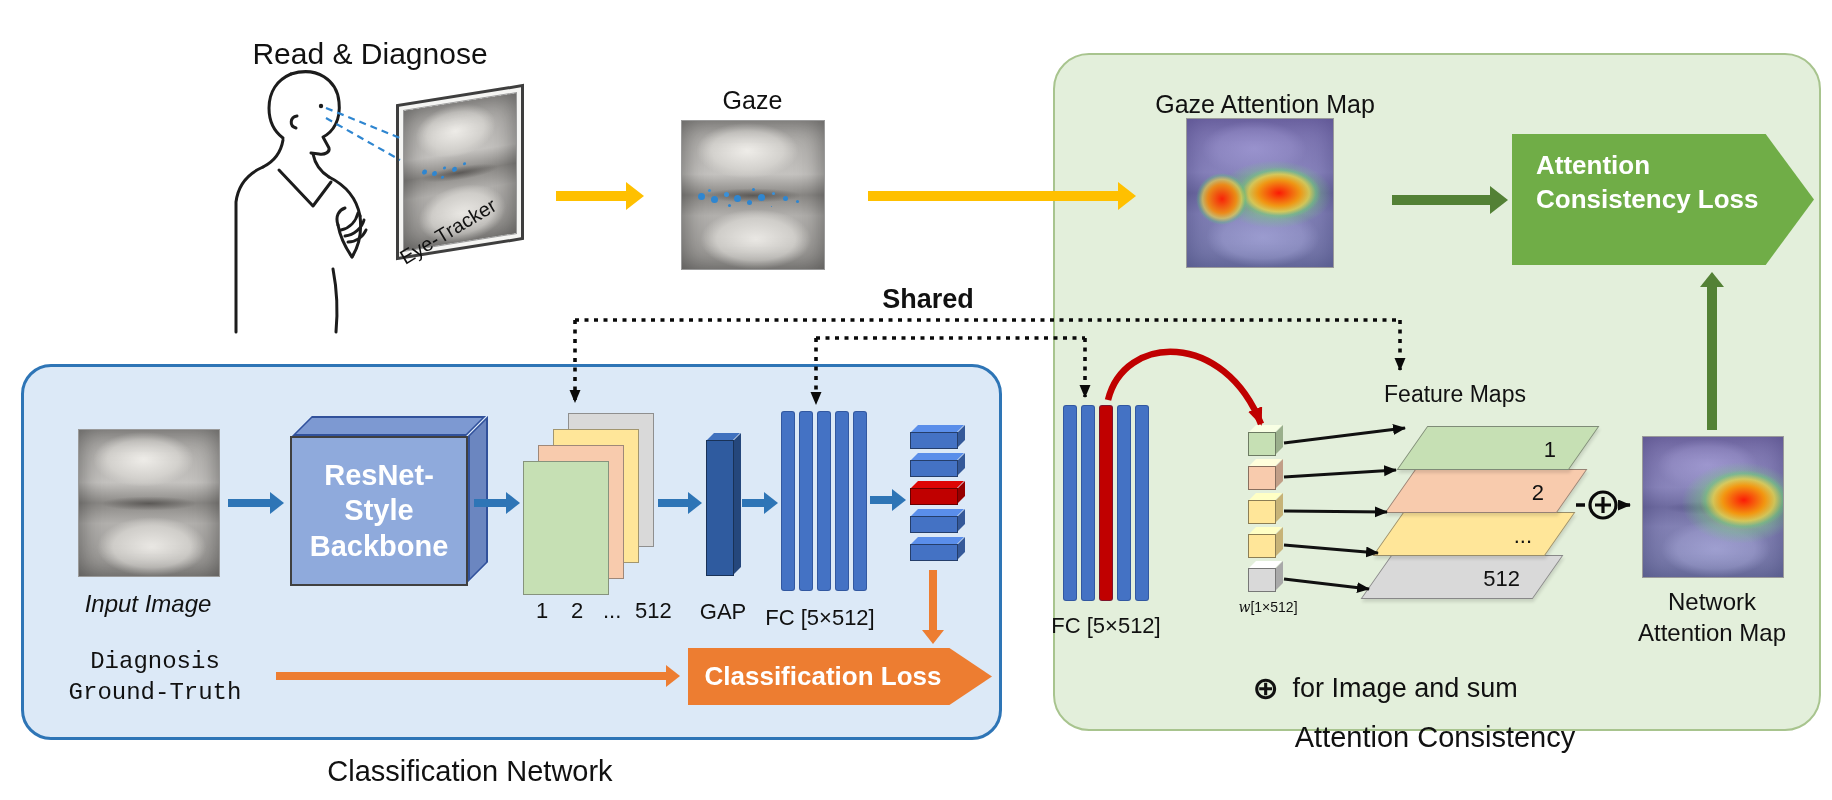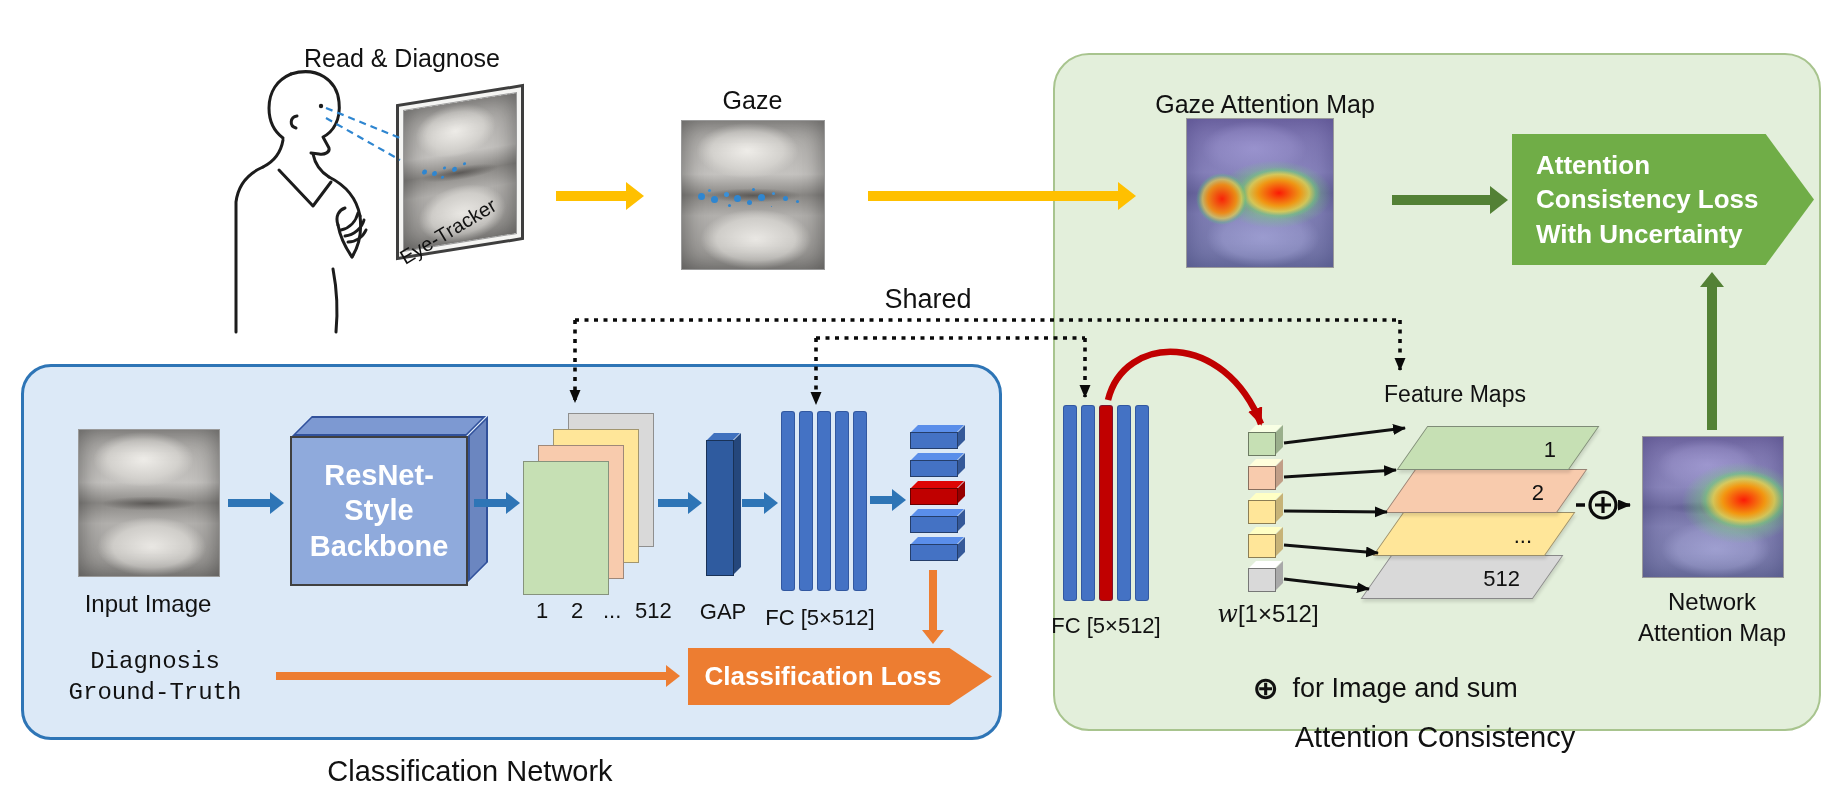--- a/index.html
+++ b/index.html
@@ -85,21 +85,21 @@
   #overlay{position:absolute;left:0;top:0;pointer-events:none;}
 </style>
 </head>
 <body>
 
 <div id="canvas">
 
   <div id="blue-panel" class="panel" style="left:21px;top:364px;width:975px;height:370px;"></div>
   <div id="green-panel" class="panel" style="left:1053px;top:53px;width:764px;height:674px;"></div>
 
-  <div class="lbl" style="left:240px;top:42px;width:260px;font-size:25px;text-align:right;">Read &amp; Diagnose</div>
+  <div class="lbl" style="left:240px;top:34px;width:260px;font-size:30px;">Read &amp; Diagnose</div>
 
   <svg style="position:absolute;left:233px;top:64px;" width="175" height="270" viewBox="0 0 175 270">
     <g fill="none" stroke="#1c1c1c" stroke-width="3" stroke-linecap="round" stroke-linejoin="round">
       <path d="M58,10 C84,2 104,16 106,38 C108,56 100,68 90,73 L96,84 C97,88 92,91 86,90 L78,89"></path>
       <circle cx="88" cy="42" r="2.2" fill="#1c1c1c" stroke="none"></circle>
       <path d="M64,52 c-7,1 -8,10 -1,12"></path>
       <path d="M58,10 C44,16 36,28 36,44 C36,58 42,68 50,74"></path>
       <path d="M50,76 C48,88 42,97 30,103"></path>
       <path d="M80,90 C82,100 88,108 96,113"></path>
       <path d="M30,103 C14,110 5,122 3,138 L3,268"></path>
@@ -131,38 +131,37 @@
   <div class="lbl" style="left:1130px;top:88px;width:270px;font-size:25px;">Gaze Attention Map</div>
   <div class="xray" style="left:1186px;top:118px;width:146px;height:148px;">
     <div class="hm hm-g"></div>
   </div>
 
   <div class="harrow thick" style="--c:var(--arrow-green);left:1392px;top:200px;width:116px;"></div>
 
   <div id="loss-banner" style="left:1512px;top:134px;width:302px;height:131px;">
     <span>Attention</span>
     <span>Consistency Loss</span>
-    <span>With Uncertainty</span>
-  </div>
-
-  <div class="lbl" style="left:848px;top:282px;width:160px;font-size:27px;">Shared</div>
+  </div>
+
+  <div class="lbl" style="left:848px;top:282px;width:160px;font-size:27px;font-weight:bold;">Shared</div>
 
   <div class="vbar" style="--c:var(--bar-blue);left:1063px;top:405px;height:194px;"></div>
   <div class="vbar" style="--c:var(--bar-blue);left:1081px;top:405px;height:194px;"></div>
   <div class="vbar" style="--c:var(--bar-red);left:1099px;top:405px;height:194px;"></div>
   <div class="vbar" style="--c:var(--bar-blue);left:1117px;top:405px;height:194px;"></div>
   <div class="vbar" style="--c:var(--bar-blue);left:1135px;top:405px;height:194px;"></div>
   <div class="lbl" style="left:1038px;top:612px;width:136px;font-size:22px;">FC [5×512]</div>
 
   <div class="bar3d" style="--c:var(--layer-green);left:1248px;top:432px;width:26px;height:22px;"></div>
   <div class="bar3d" style="--c:var(--layer-orange);left:1248px;top:466px;width:26px;height:22px;"></div>
   <div class="bar3d" style="--c:var(--layer-yellow);left:1248px;top:500px;width:26px;height:22px;"></div>
   <div class="bar3d" style="--c:var(--layer-yellow);left:1248px;top:534px;width:26px;height:22px;"></div>
   <div class="bar3d" style="--c:var(--layer-gray);left:1248px;top:568px;width:26px;height:22px;"></div>
-  <div class="lbl" style="left:1198px;top:598px;width:140px;font-size:24px;">
+  <div class="lbl" style="left:1198px;top:598px;width:140px;font-size:14px;">
     <span style="font-style:italic;font-family:'DejaVu Serif',serif;">w</span><span>[1×512]</span>
   </div>
 
   <div class="lbl" style="left:1360px;top:380px;width:190px;font-size:23px;">Feature Maps</div>
 
   <div class="sheet" style="--c:var(--layer-gray);left:1376px;top:555px;"></div>
   <div class="sheet" style="--c:var(--layer-yellow);left:1388px;top:512px;"></div>
   <div class="sheet" style="--c:var(--layer-orange);left:1400px;top:469px;"></div>
   <div class="sheet" style="--c:var(--layer-green);left:1412px;top:426px;"></div>
   <span class="slbl" style="left:1496px;top:437px;">1</span>
@@ -181,21 +180,21 @@
   <div class="uarrow" style="--c:var(--arrow-green);left:1712px;top:272px;height:158px;"></div>
 
   <div class="lbl" style="left:1170px;top:668px;width:430px;font-size:27px;">
     <span style="font-size:32px;font-weight:bold;vertical-align:-2px;">⊕</span>
     <span style="margin-left:6px;">for Image and sum</span>
   </div>
 
   <div class="lbl" style="left:1130px;top:719px;width:610px;font-size:29px;">Attention Consistency</div>
 
   <div class="xray" style="left:78px;top:429px;width:140px;height:146px;"></div>
-  <div class="lbl" style="left:58px;top:588px;width:180px;font-size:24px;">Input Image</div>
+  <div class="lbl" style="left:58px;top:588px;width:180px;font-size:24px;font-style:italic;">Input Image</div>
 
   <div class="harrow" style="--c:var(--arrow-blue);left:228px;top:503px;width:56px;"></div>
 
   <div class="box3d" style="left:290px;top:436px;width:174px;height:146px;">
     <div id="resnet-text">
       <span>ResNet-</span>
       <span>Style</span>
       <span>Backbone</span>
     </div>
   </div>

